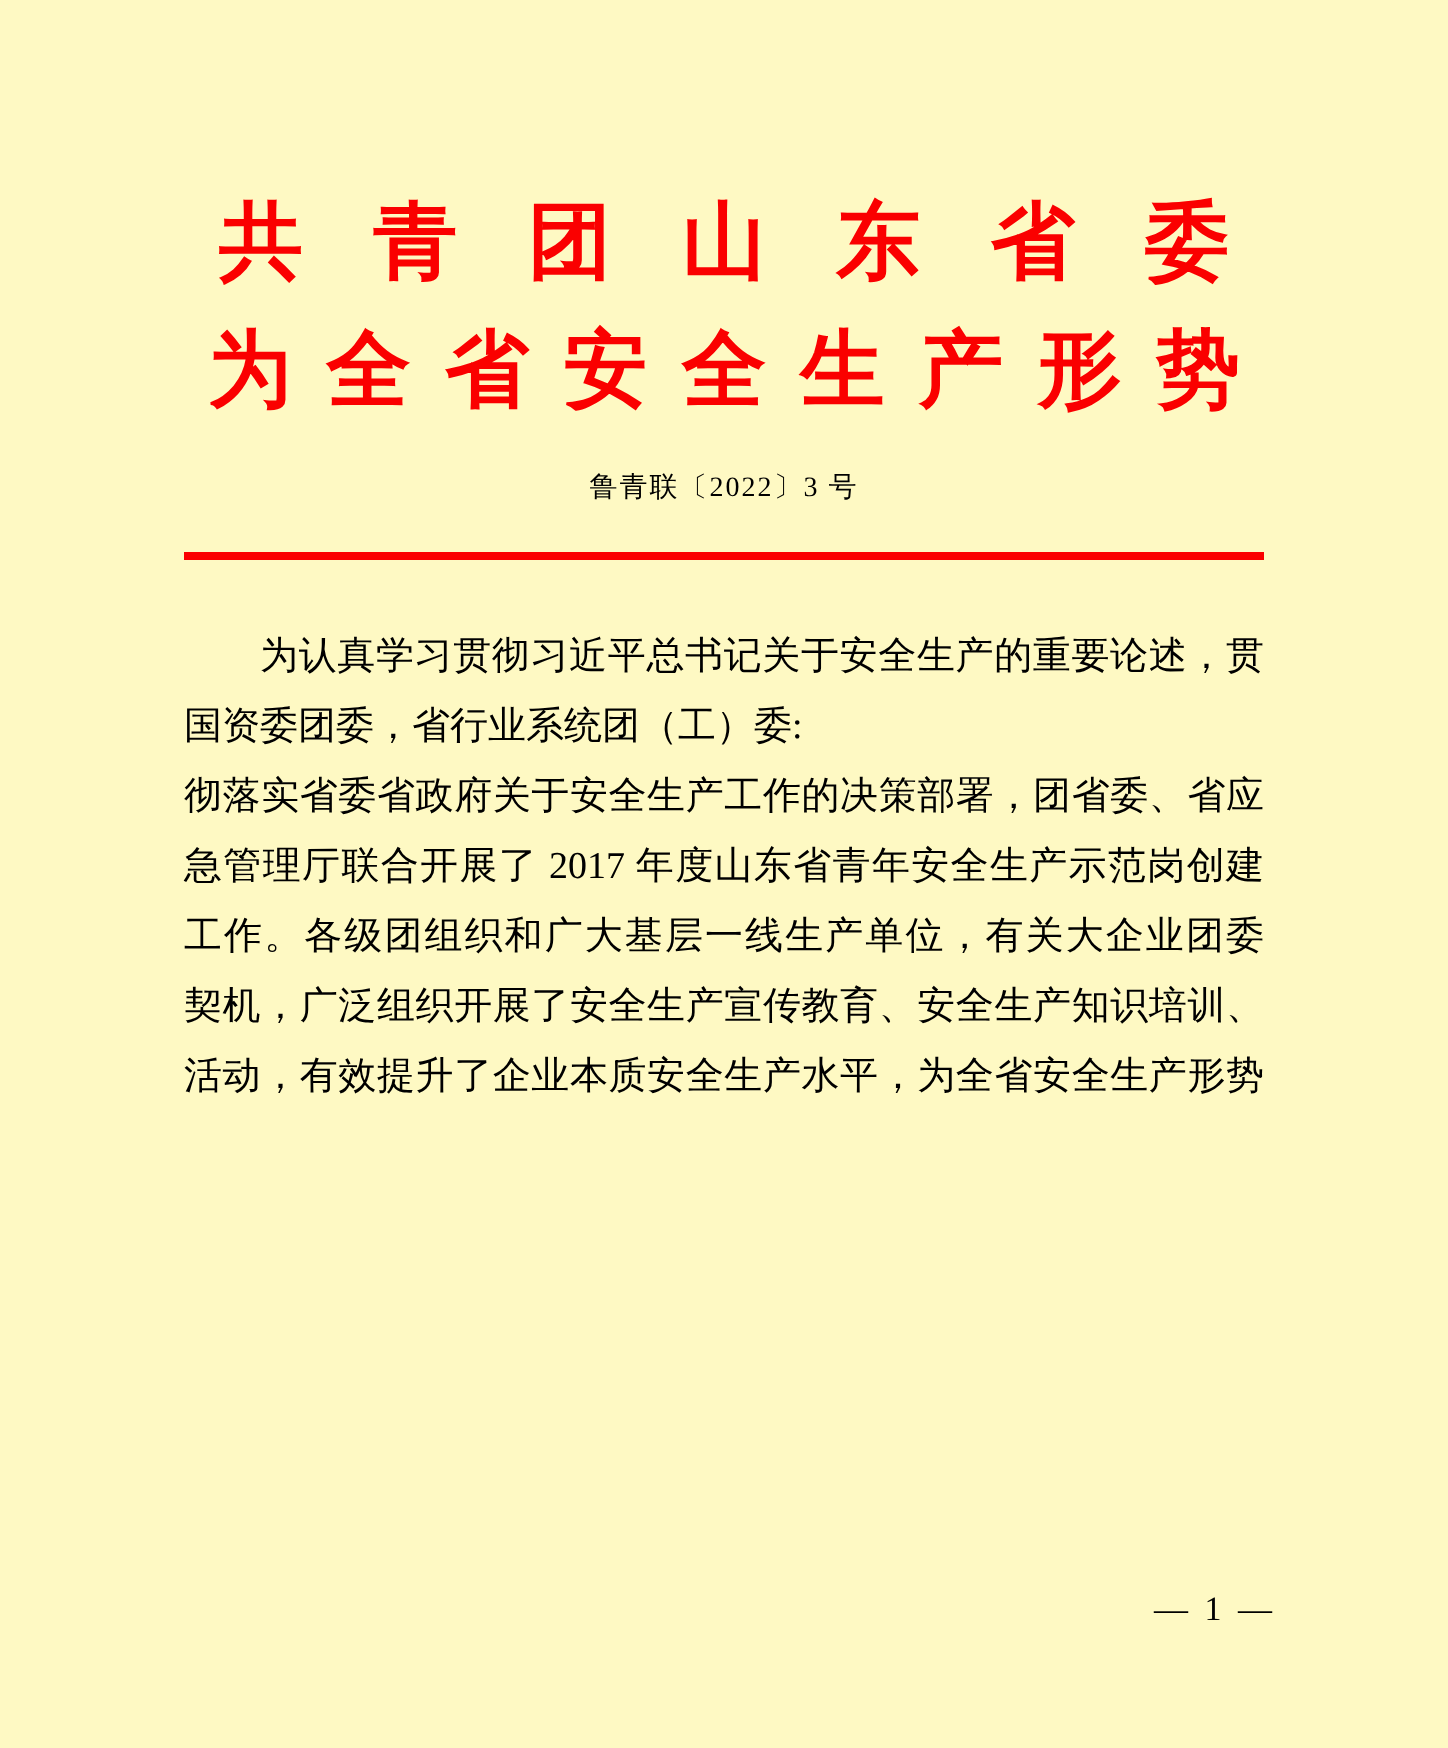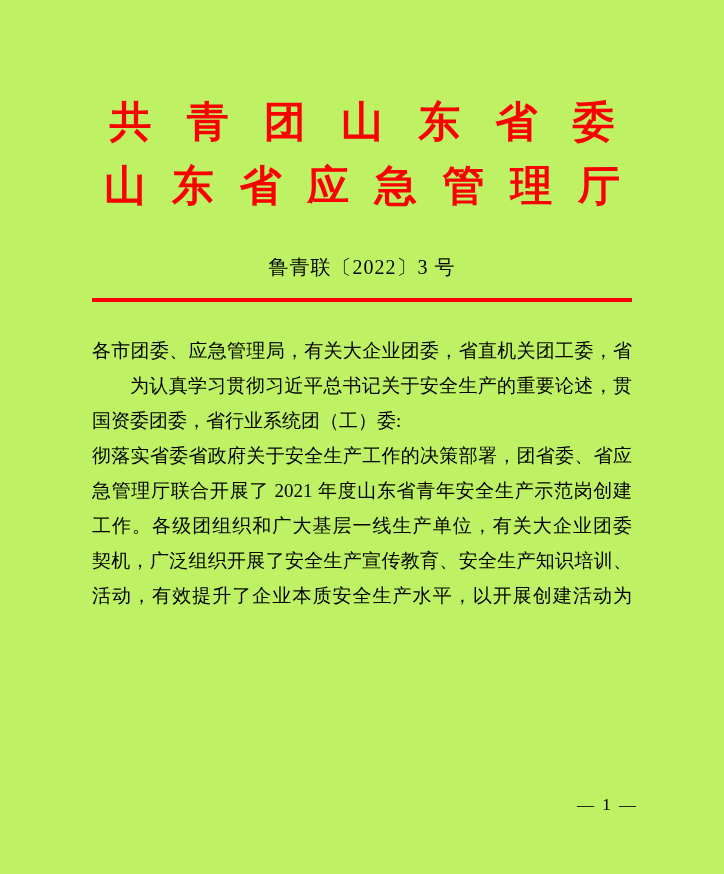--- a/index.html
+++ b/index.html
@@ -8,42 +8,42 @@
   body {
     width: 724px;
     height: 874px;
     font-family: "Liberation Serif", "DejaVu Serif", serif;
     color: #000000;
   }
   .page {
     position: relative;
     width: 724px;
     height: 874px;
-    background: #bef264;
+    background: #fef9c3;
     overflow: hidden;
   }
   
   .letterhead { padding-top: 90px; }
   .org-line {
     width: 505px;
     margin: 0 auto;
     font-size: 42px;
     line-height: 64px;
     font-weight: bold;
     color: var(--accent-red);
     text-align: justify;
     text-align-last: justify;
     white-space: nowrap;
   }
   .org-line.second { width: 516px; }
   
   .doc-number {
-    margin-top: 38px;
+    margin-top: 16px;
     text-align: center;
-    font-size: 20px;
+    font-size: 14px;
     line-height: 22px;
     letter-spacing: 1px;
   }
   
   .red-rule {
     width: 540px;
     height: 4px;
     margin: 20px auto 0;
     background: var(--accent-red);
   }
@@ -78,34 +78,33 @@
     letter-spacing: 2px;
   }
 </style>
 </head>
 <body>
 
 <div class="page">
 
   <div class="letterhead">
     <div class="org-line">共青团山东省委</div>
-    <div class="org-line second">山东省应急管理厅</div>
+    <div class="org-line second">为全省安全生产形势</div>
   </div>
 
   <div class="doc-number">鲁青联〔2022〕3 号</div>
 
   <div class="red-rule"></div>
 
 
   <div class="body-text">
-    <div class="line fill">各市团委、应急管理局，有关大企业团委，省直机关团工委，省</div>
     <div class="line fill indent">为认真学习贯彻习近平总书记关于安全生产的重要论述，贯</div>
     <div class="line">国资委团委，省行业系统团（工）委:</div>
     <div class="line fill">彻落实省委省政府关于安全生产工作的决策部署，团省委、省应</div>
-    <div class="line fill">急管理厅联合开展了 2021 年度山东省青年安全生产示范岗创建</div>
+    <div class="line fill">急管理厅联合开展了 2017 年度山东省青年安全生产示范岗创建</div>
     <div class="line fill">工作。各级团组织和广大基层一线生产单位，有关大企业团委</div>
     <div class="line fill">契机，广泛组织开展了安全生产宣传教育、安全生产知识培训、</div>
-    <div class="line fill">活动，有效提升了企业本质安全生产水平，以开展创建活动为</div>
+    <div class="line fill">活动，有效提升了企业本质安全生产水平，为全省安全生产形势</div>
   </div>
 
   <div class="page-number">— 1 —</div>
 
 </div>
 
 </body></html>

